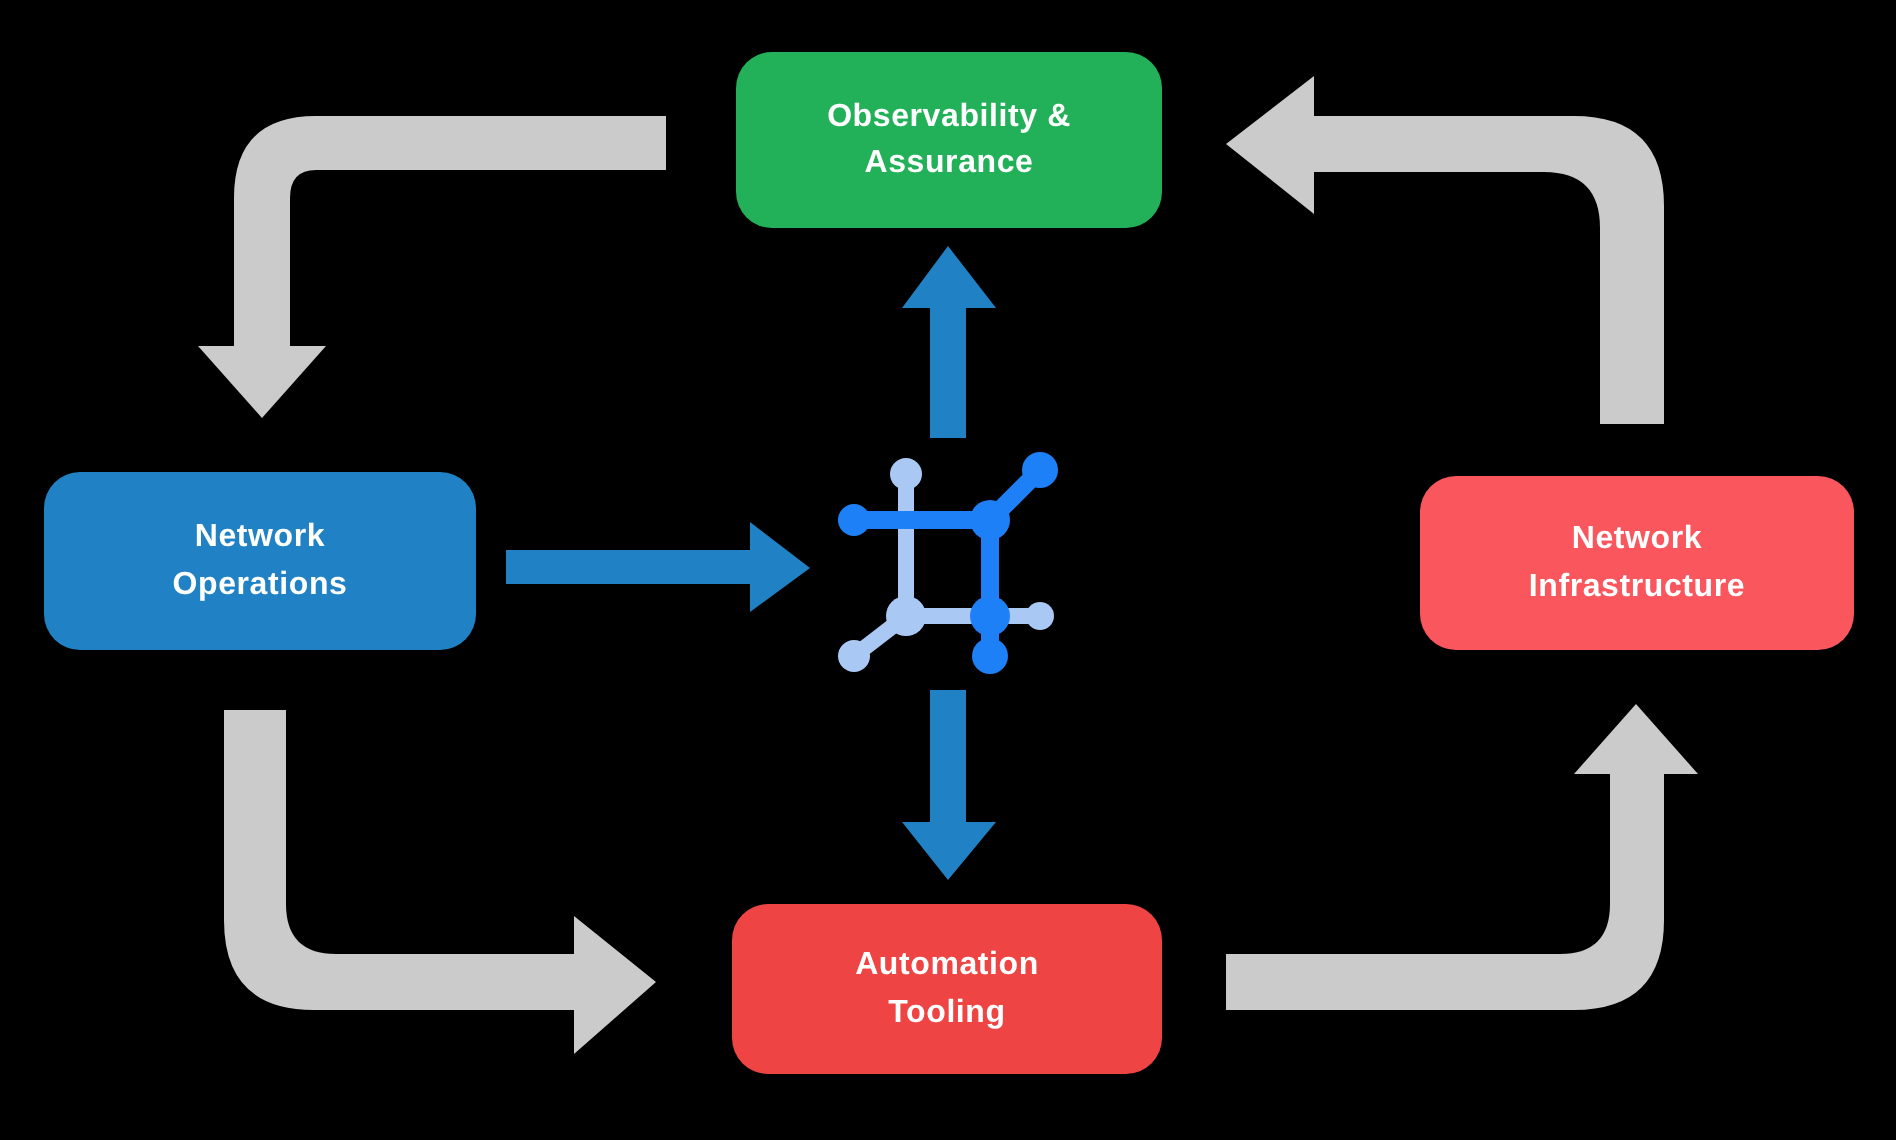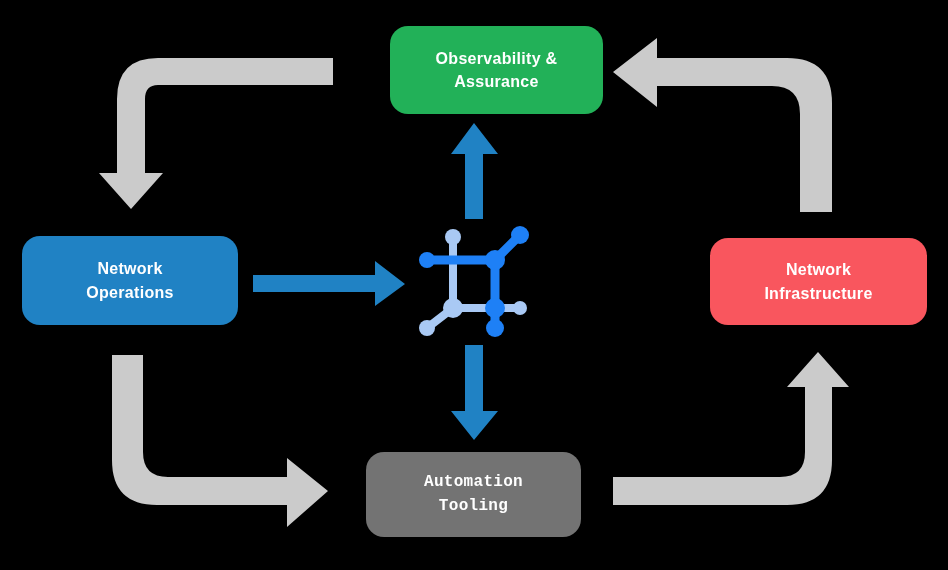--- a/index.html
+++ b/index.html
@@ -23,21 +23,21 @@
     align-items: center;
     justify-content: center;
     border-radius: 18px;
     text-align: center;
     font-size: 16px;
     font-weight: 600;
     letter-spacing: 0.3px;
     line-height: 1.45;
   }
   .node span { white-space: pre-line; }
-  .node-observability  { left: 368px; top: 26px;  width: 213px; height: 88px; margin-left: 22px; }
+  .node-observability  { left: 368px; top: 26px;  width: 213px; height: 88px; }
   .node-operations     { left: 22px;  top: 236px; width: 216px; height: 89px; }
   .node-infrastructure { left: 710px; top: 238px; width: 217px; height: 87px; }
   .node-automation     { left: 366px; top: 452px; width: 215px; height: 85px; }
   .icon-lines { fill: none; }
 </style>
 </head>
 <body>
 
 <div class="stage" style="background: rgb(0, 0, 0); color: rgb(255, 255, 255);">
 
@@ -87,18 +87,18 @@
   <div class="node node-operations" style="background: rgb(32, 130, 196);">
     <span>Network
 Operations</span>
   </div>
 
   <div class="node node-infrastructure" style="background: rgb(249, 86, 94);">
     <span>Network
 Infrastructure</span>
   </div>
 
-  <div class="node node-automation" style="background: #737373; font-family: Liberation Mono, monospace;">
+  <div class="node node-automation" style="background: #ef4444;">
     <span>Automation
 Tooling</span>
   </div>
 
 </div>
 
 </body></html>

